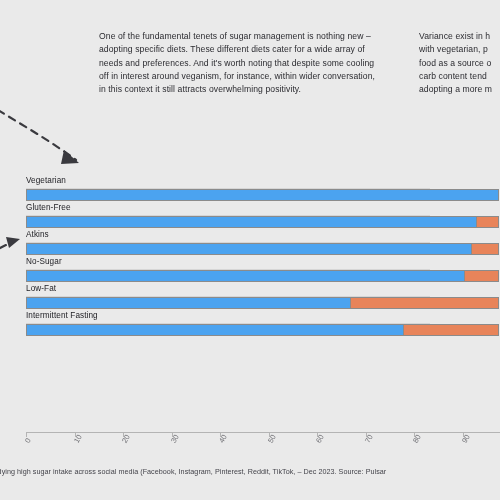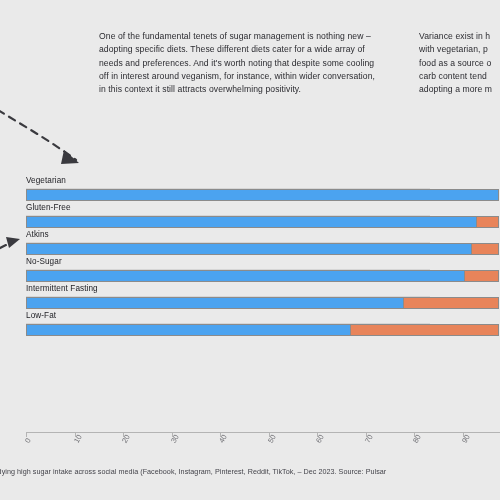--- a/index.html
+++ b/index.html
@@ -123,31 +123,31 @@
       <div class="row">
         <div class="gridline"></div>
         <div class="row-label">No-Sugar</div>
         <div class="bar" style="width: 472.935px;">
           <div class="seg-pos" style="width: 436.95px;"></div>
           <div class="seg-neg" style="flex: 1 1 auto;"></div>
         </div>
       </div>
       <div class="row">
         <div class="gridline"></div>
-        <div class="row-label">Intermittent Fasting</div>
+        <div class="row-label">Low-Fat</div>
         <div class="bar" style="width: 472.935px;">
-          <div class="seg-pos" style="width: 376.262px;"></div>
+          <div class="seg-pos" style="width: 322.858px;"></div>
           <div class="seg-neg" style="flex: 1 1 auto;"></div>
         </div>
       </div>
       <div class="row">
         <div class="gridline"></div>
-        <div class="row-label">Low-Fat</div>
+        <div class="row-label">Intermittent Fasting</div>
         <div class="bar" style="width: 472.935px;">
-          <div class="seg-pos" style="width: 322.858px;"></div>
+          <div class="seg-pos" style="width: 376.262px;"></div>
           <div class="seg-neg" style="flex: 1 1 auto;"></div>
         </div>
       </div>
     </div>
 
   <div id="axis">
     <div id="axis-line"></div>
   <div class="tick" style="left: 26px;"></div>
       <div class="tick-label" style="left: 23px;">0</div>
       <div class="tick" style="left: 74.55px;"></div>

